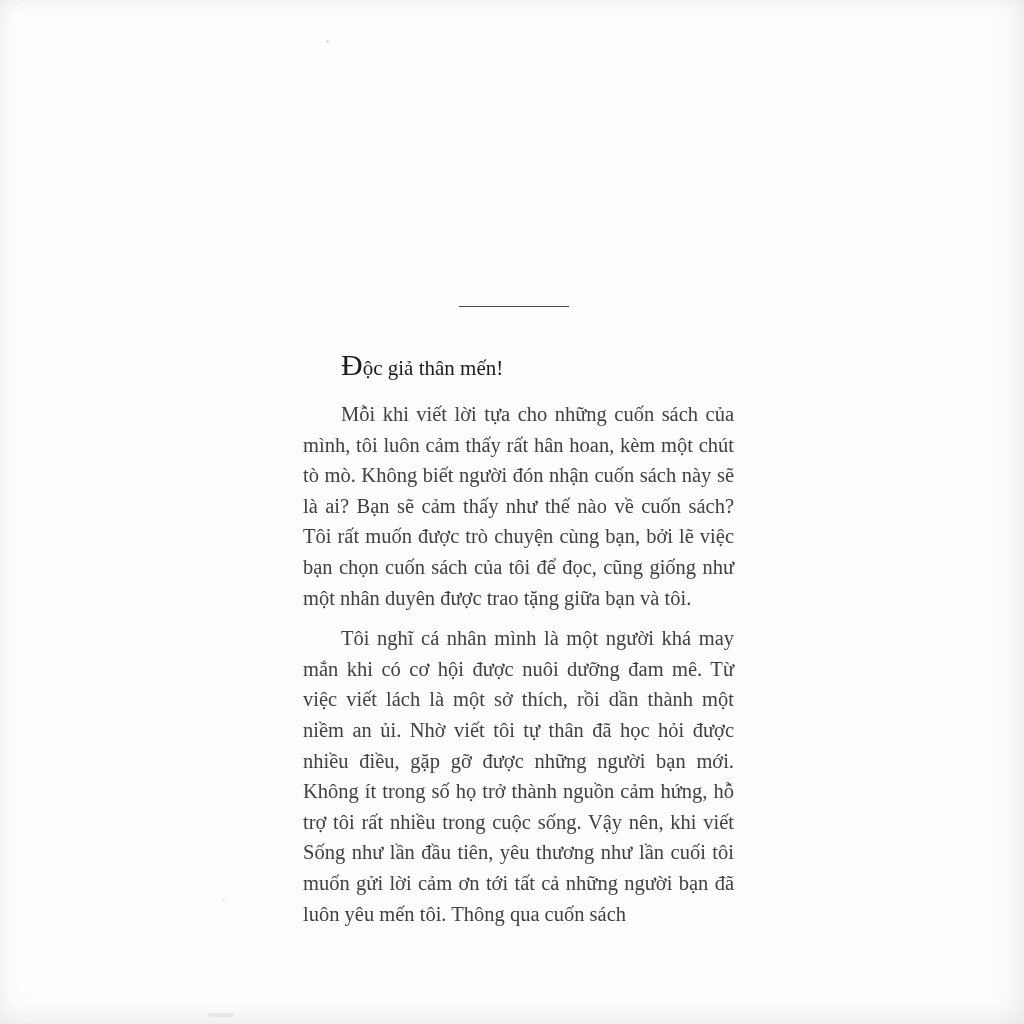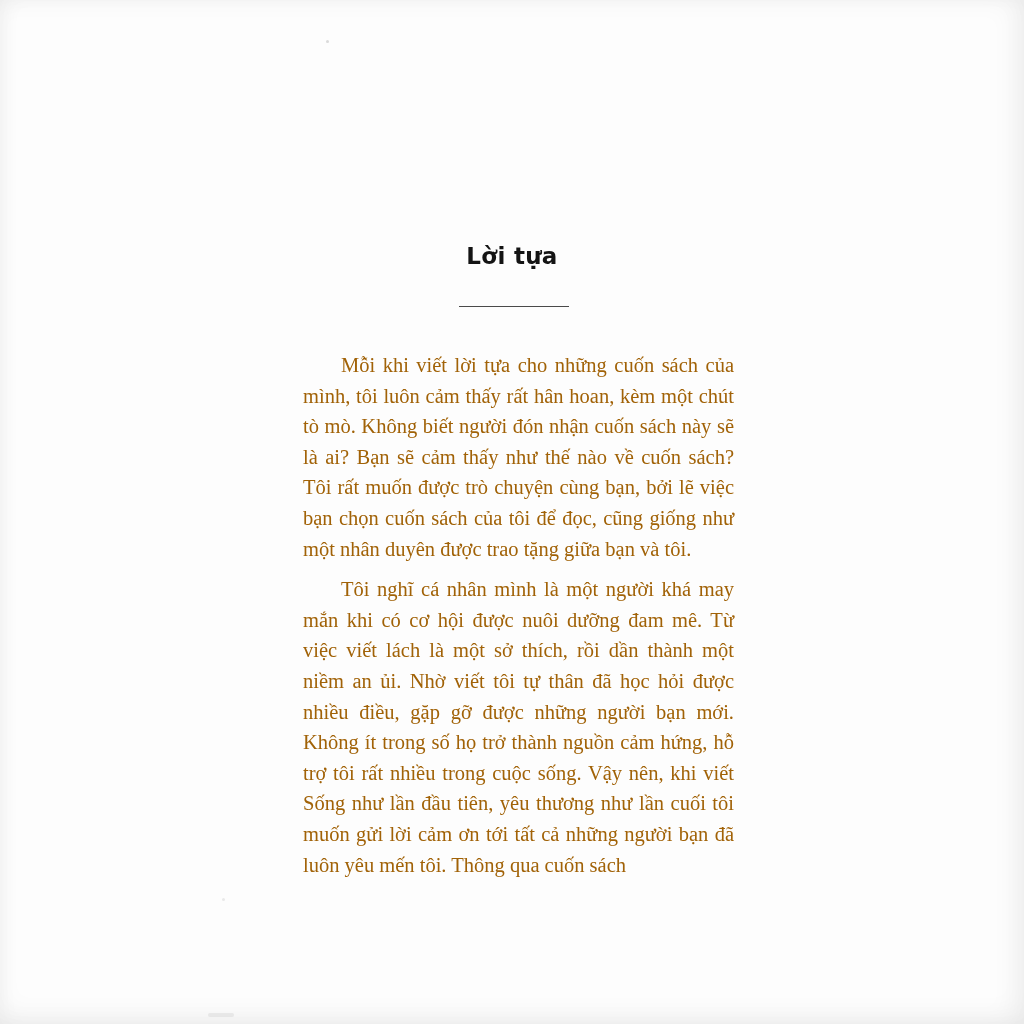--- a/index.html
+++ b/index.html
@@ -57,21 +57,21 @@
   .salutation .initial {
     font-size: 30px;
     line-height: 30px;
   }
   .body-paragraph {
     margin: 0 0 10px 0;
     text-indent: 38px;
     font-size: 20.5px;
     line-height: 30.6px;
     text-align: justify;
-    color: #a16207;
+    color: #404040;
   }
   .body-paragraph .italic {
   }
   
   .artifact {
     position: absolute;
     background: #bdbdbd;
     opacity: 0.55;
   }
   .artifact.top-dot { top: 40px; left: 326px; width: 3px; height: 3px; border-radius: 50%; }
@@ -80,26 +80,26 @@
 </style>
 </head>
 <body>
 
 <div class="page">
 
   <span class="artifact top-dot"></span>
   <span class="artifact mid-dot"></span>
   <span class="artifact bottom-smudge"></span>
 
-  <h1 class="chapter-title">Lời tựa</h1>
 
   <div class="title-divider"></div>
 
   <div class="text-column">
 
+    <p class="salutation"><span class="initial">Đ</span><span>ộc giả thân mến!</span></p>
 
     <div id="paragraphs">
         <p class="body-paragraph"><span class="">Mỗi khi viết lời tựa cho những cuốn sách của mình, tôi luôn cảm thấy rất hân hoan, kèm một chút tò mò. Không biết người đón nhận cuốn sách này sẽ là ai? Bạn sẽ cảm thấy như thế nào về cuốn sách? Tôi rất muốn được trò chuyện cùng bạn, bởi lẽ việc bạn chọn cuốn sách của tôi để đọc, cũng giống như một nhân duyên được trao tặng giữa bạn và tôi.</span></p>
         <p class="body-paragraph"><span class="">Tôi nghĩ cá nhân mình là một người khá may mắn khi có cơ hội được nuôi dưỡng đam mê. Từ việc viết lách là một sở thích, rồi dần thành một niềm an ủi. Nhờ viết tôi tự thân đã học hỏi được nhiều điều, gặp gỡ được những người bạn mới. Không ít trong số họ trở thành nguồn cảm hứng, hỗ trợ tôi rất nhiều trong cuộc sống. Vậy nên, khi viết </span><span class="italic">Sống như lần đầu tiên, yêu thương như lần cuối</span><span class=""> tôi muốn gửi lời cảm ơn tới tất cả những người bạn đã luôn yêu mến tôi. Thông qua cuốn sách</span></p>
       </div>
 
   </div>
 </div>
 
 </body></html>

